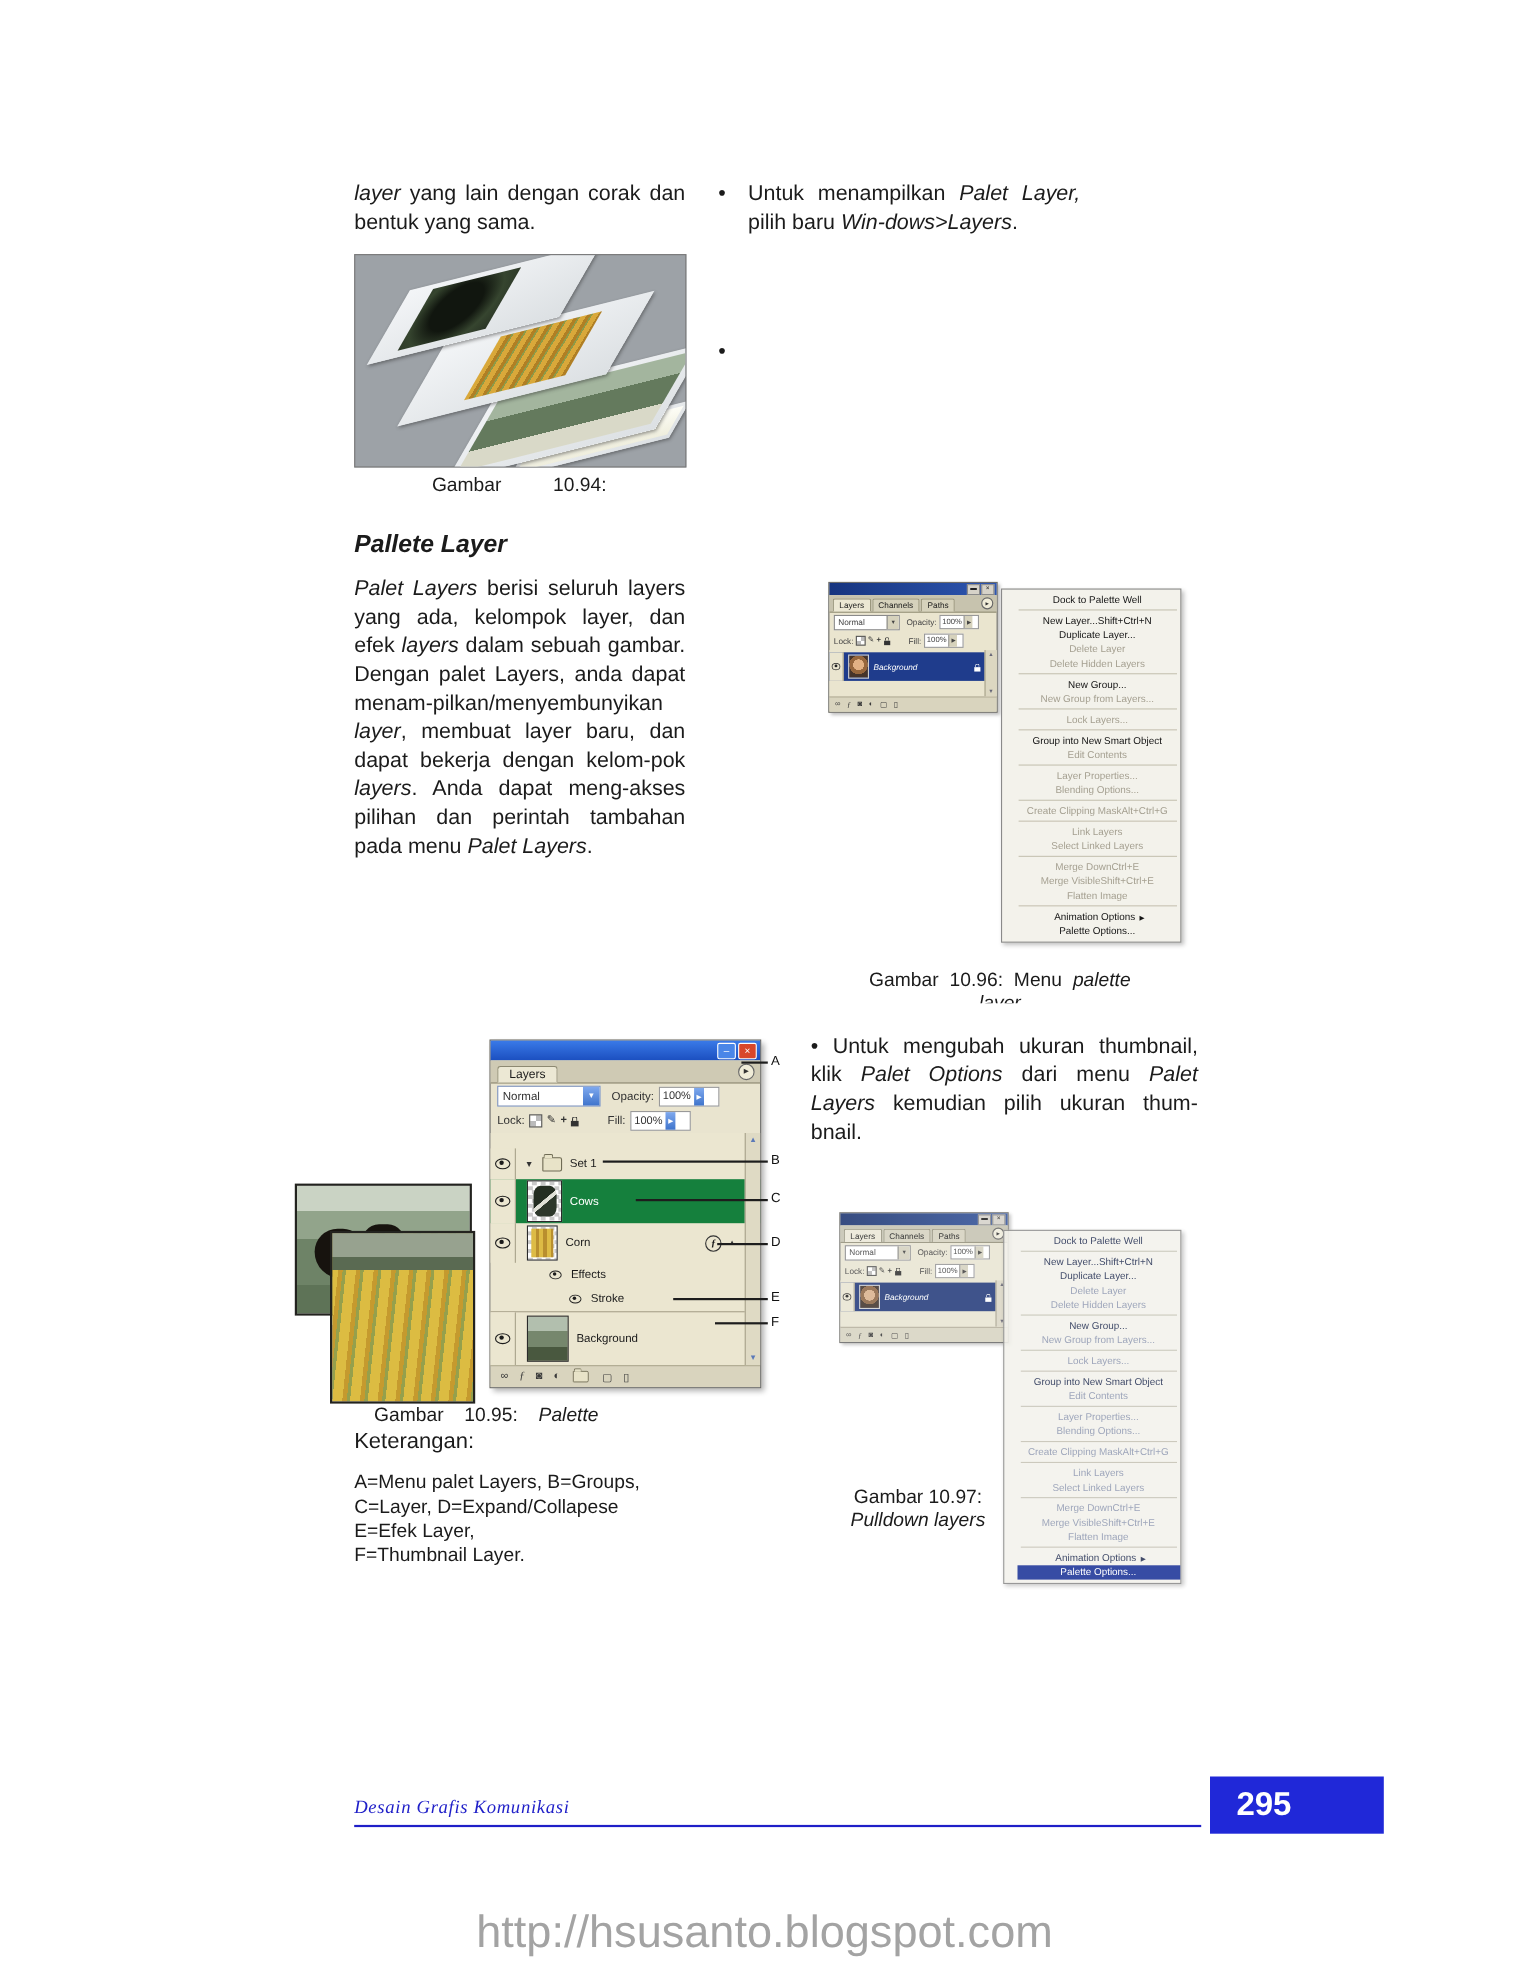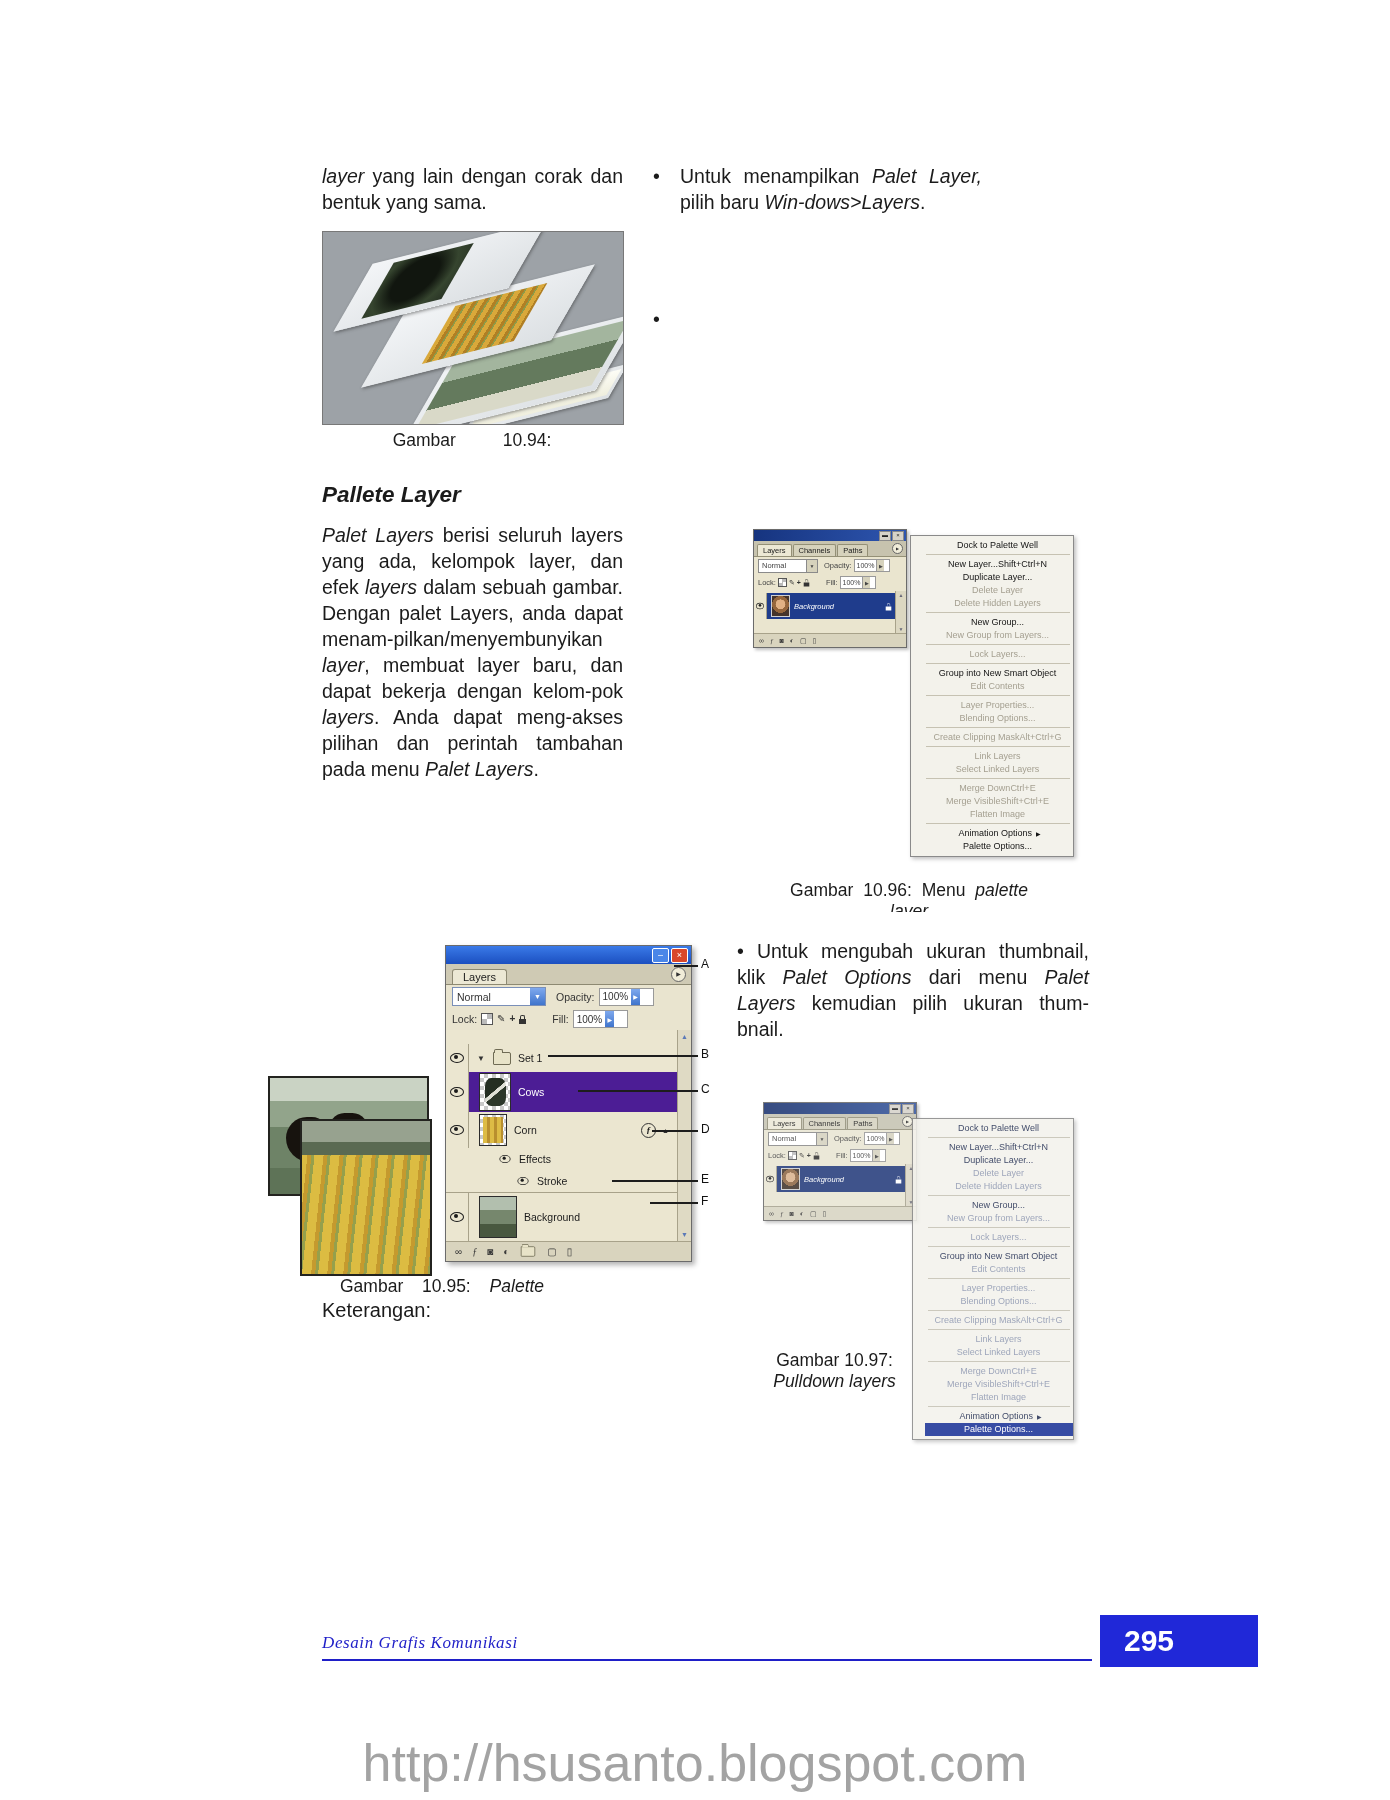--- a/index.html
+++ b/index.html
@@ -65,21 +65,21 @@
         font-size:10px;padding-left:3px;}
   .spinb{width:9px;align-self:stretch;background:linear-gradient(#7fa9ee,#3f74cc);color:#fff;font-size:6px;
          display:flex;align-items:center;justify-content:center;margin-left:3px;}
   .ps95 .list{position:relative;background:#EBE6D0;padding-top:14px;}
   .lrow{display:flex;align-items:center;}
   .eyecell{width:22px;align-self:stretch;border-right:1px solid #A8A28A;display:flex;
            align-items:center;justify-content:center;background:#EBE6D0;flex:none;}
   .eye{display:inline-block;width:12px;height:8px;border:1px solid currentColor;border-radius:50%;position:relative;}
   .eye::after{content:"";position:absolute;left:3px;top:1px;width:4px;height:4px;border-radius:50%;background:currentColor;}
   .eye.sm{transform:scale(.8);}
-  .sel95{background:#4c1d95;color:#fff;text-align:right;}
+  .sel95{background:#15803d;color:#fff;text-align:right;}
   .thumb{border:1px solid #2b2b2b;background:#fff;position:relative;overflow:hidden;flex:none;}
   .checker{background-image:repeating-conic-gradient(#c9c9c9 0 25%,#ffffff 0 50%);background-size:8px 8px;}
   .cowbit{position:absolute;left:15%;top:12%;width:70%;height:76%;border-radius:30%;
           background:linear-gradient(140deg,#242e22 0 45%,#dfe0d6 46% 55%,#2c372a 56%);}
   .cornbit{position:absolute;left:10%;top:8%;width:80%;height:84%;
            background:repeating-linear-gradient(90deg,#ddbb45 0 4px,#b98f2e 4px 7px);}
   .land{background:linear-gradient(#b2bfae 0 32%,#76876d 32% 68%,#49583f 68%);}
   .child{background:radial-gradient(circle at 50% 42%,#e2b184 0 34%,#96663c 35% 58%,#46342a 59%);}
   .lname{font-size:10.5px;margin-left:7px;}
   .foldr{width:16px;height:11px;background:#E8E3C8;border:1px solid #6f6b54;border-radius:0 2px 2px 1px;position:relative;flex:none;}
@@ -148,21 +148,21 @@
 
   
   .cline{height:2px;background:#1d1d1d;}
   .clabel{font-size:12px;color:#111;}
 
   
   .ftr-text{font-family:"Liberation Serif",serif;font-style:italic;color:#1f1fc8;font-size:17px;letter-spacing:.6px;}
   .ftr-line{height:2px;background:#1f1fc8;}
   .pagebox{width:158px;height:52px;background:#2028d8;color:#fff;font-size:30px;font-weight:bold;
            line-height:52px;padding-left:24px;box-sizing:border-box;}
-  .watermark{width:100%;text-align:center;font-size:52px;color:#a3a3a3;}
+  .watermark{width:100%;text-align:center;font-size:41px;color:#a3a3a3;}
 </style>
 </head>
 <body>
 
 <div class="canvas">
 
   <div class="abs body-text" style="left:322px;top:163px;width:301px"><span style="font-style: italic;">layer</span><span> yang lain dengan corak dan bentuk yang sama.</span></div>
 
   <div class="abs fig94" style="left:322px;top:231px">
     <div class="sheet" style="left:150px;top:150px;width:145px;height:34px">
@@ -293,20 +293,26 @@
   <span class="abs clabel" style="left:701px;top:957px">A</span>
   <span class="abs clabel" style="left:701px;top:1047px">B</span>
   <span class="abs clabel" style="left:701px;top:1082px">C</span>
   <span class="abs clabel" style="left:701px;top:1122px">D</span>
   <span class="abs clabel" style="left:701px;top:1172px">E</span>
   <span class="abs clabel" style="left:701px;top:1194px">F</span>
 
   <div class="abs caption cap95" style="left:340px;top:1276px;width:300px"><span>Gambar 10.95: </span><span style="font-style: italic;">Palette</span></div>
 
   <div class="abs" style="left:322px;top:1299px;font-size:20px">Keterangan:</div>
+  <div class="abs ket" style="left:322px;top:1336px;width:320px">
+    <div>A=Menu palet Layers, B=Groups,</div>
+    <div>C=Layer, D=Expand/Collapese</div>
+    <div>E=Efek Layer,</div>
+    <div>F=Thumbnail Layer.</div>
+  </div>
 
   <div class="abs body-text bullet" style="left:650px;top:163px;width:302px">
     <span class="bmark">•</span>
     <span><span>Untuk menampilkan </span><span style="font-style: italic;">Palet Layer,</span><span> pilih baru </span><span style="font-style: italic;">Win-dows&gt;Layers</span><span>.</span></span>
   </div>
   <div class="abs body-text bullet" style="left:650px;top:254px;width:302px">
     <span class="bmark">•</span>
   </div>
 
   <div class="abs ps" style="left:753px;top:529px">

